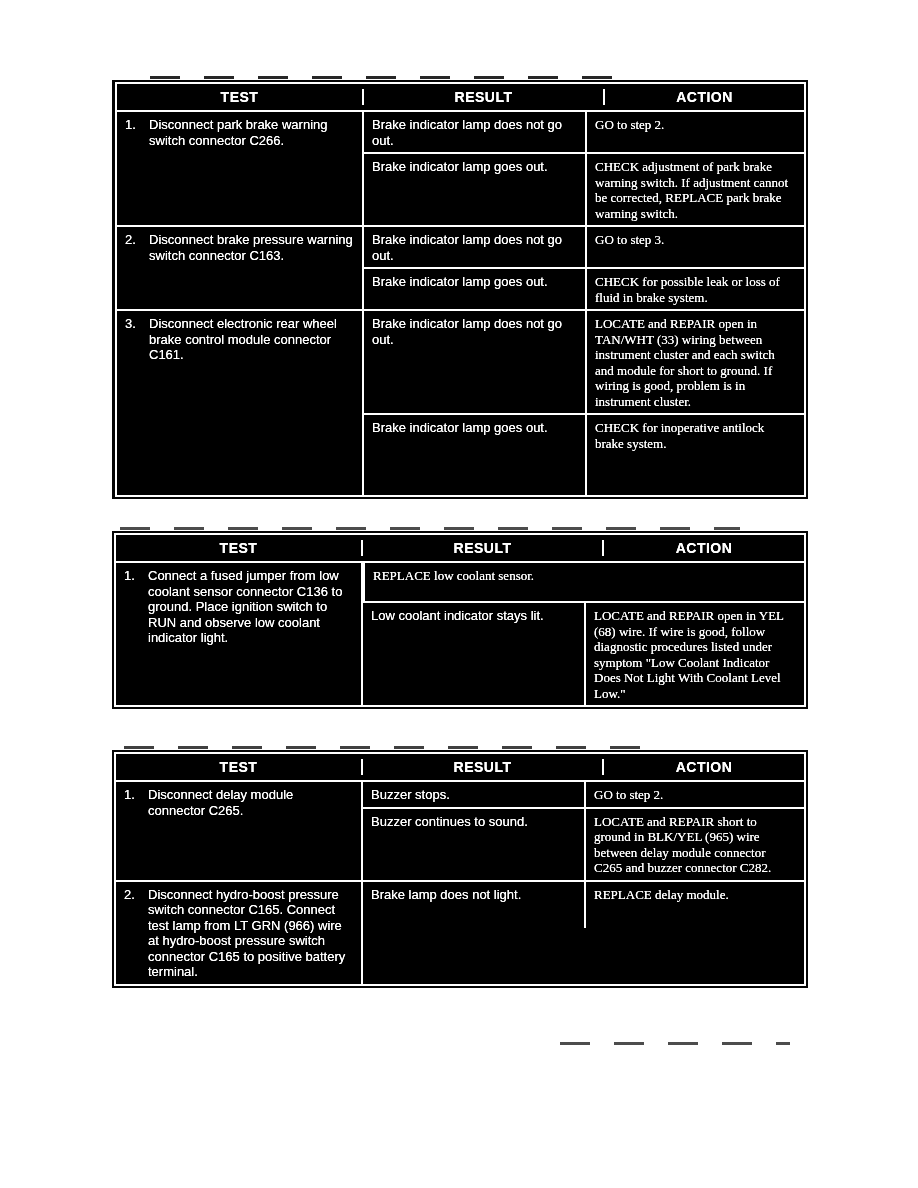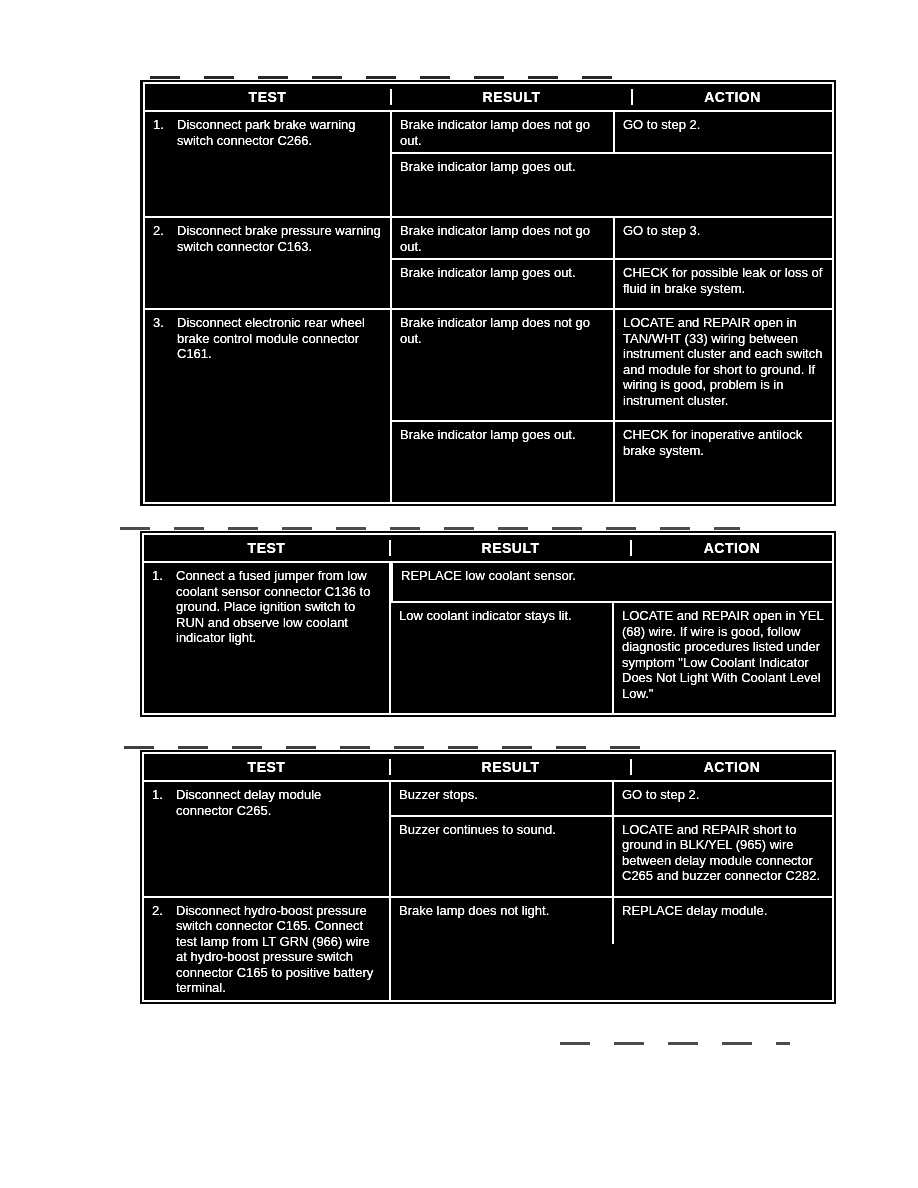--- a/index.html
+++ b/index.html
@@ -9,21 +9,20 @@
     font-family:"Liberation Sans","DejaVu Sans",sans-serif;
     -webkit-font-smoothing:antialiased;
   }
   
   .tbl{
     position:absolute;width:696px;
     border:2px solid #050505;
     background:#ffffff;
     padding:2px;               
     box-sizing:border-box;
-    margin-left:28px;
   }
   .tbl.t1{left:112px;top:80px;border-left-width:3px;}
   .tbl.t2{left:112px;top:531px;}
   .tbl.t3{left:112px;top:750px;}
   .tbl-in{background:#000000;color:#ffffff;}
 
   
   .thead{display:flex;align-items:center;height:26px;}
   .th{
     text-align:center;font-weight:bold;font-size:14px;letter-spacing:.5px;
@@ -42,21 +41,21 @@
   .num{width:24px;flex-shrink:0;}
   .right{flex:1;border-left:2px solid #ffffff;display:flex;flex-direction:column;}
   .outcome{display:flex;box-sizing:border-box;}
   .outcome + .outcome{border-top:2px solid #ffffff;}
   .cell-result{
     width:221px;box-sizing:border-box;
     padding:5px 8px 4px 8px;font-size:13px;line-height:15.5px;
   }
   .cell-action{
     flex:1;border-left:2px solid #ffffff;box-sizing:border-box;
-    padding:5px 8px 12px 8px;font-size:13px;line-height:15.5px;
+    padding:5px 8px 4px 8px;font-size:13px;line-height:15.5px;font-family:Liberation Serif, serif;
   }
   .tbl-in span, .tbl-in div{ text-shadow:0 0 .6px #ffffff; } 
 
   
   .mh24{min-height:24px}.mh36{min-height:36px}.mh38{min-height:38px}
   .mh46{min-height:46px}.mh64{min-height:64px}.mh68{min-height:68px}
   .mh82{min-height:82px}.mh93{min-height:93px}.mh100{min-height:100px}
   .mh107{min-height:107px}
 
   
@@ -93,20 +92,21 @@
         <span class="num">1.</span>
         <span>Disconnect park brake warning switch connector C266.</span>
       </div>
       <div class="right">
         <div class="outcome mh36">
           <div class="cell-result">Brake indicator lamp does not go out.</div>
           <div class="cell-action">GO to step 2.</div>
         </div>
         <div class="outcome mh64">
           <div class="cell-result">Brake indicator lamp goes out.</div>
+          <div class="cell-action">CHECK adjustment of park brake warning switch. If adjustment cannot be corrected, REPLACE park brake warning switch.</div>
         </div>
       </div>
     </div>
 
     <div class="step">
       <div class="cell-test">
         <span class="num">2.</span>
         <span>Disconnect brake pressure warning switch connector C163.</span>
       </div>
       <div class="right">

